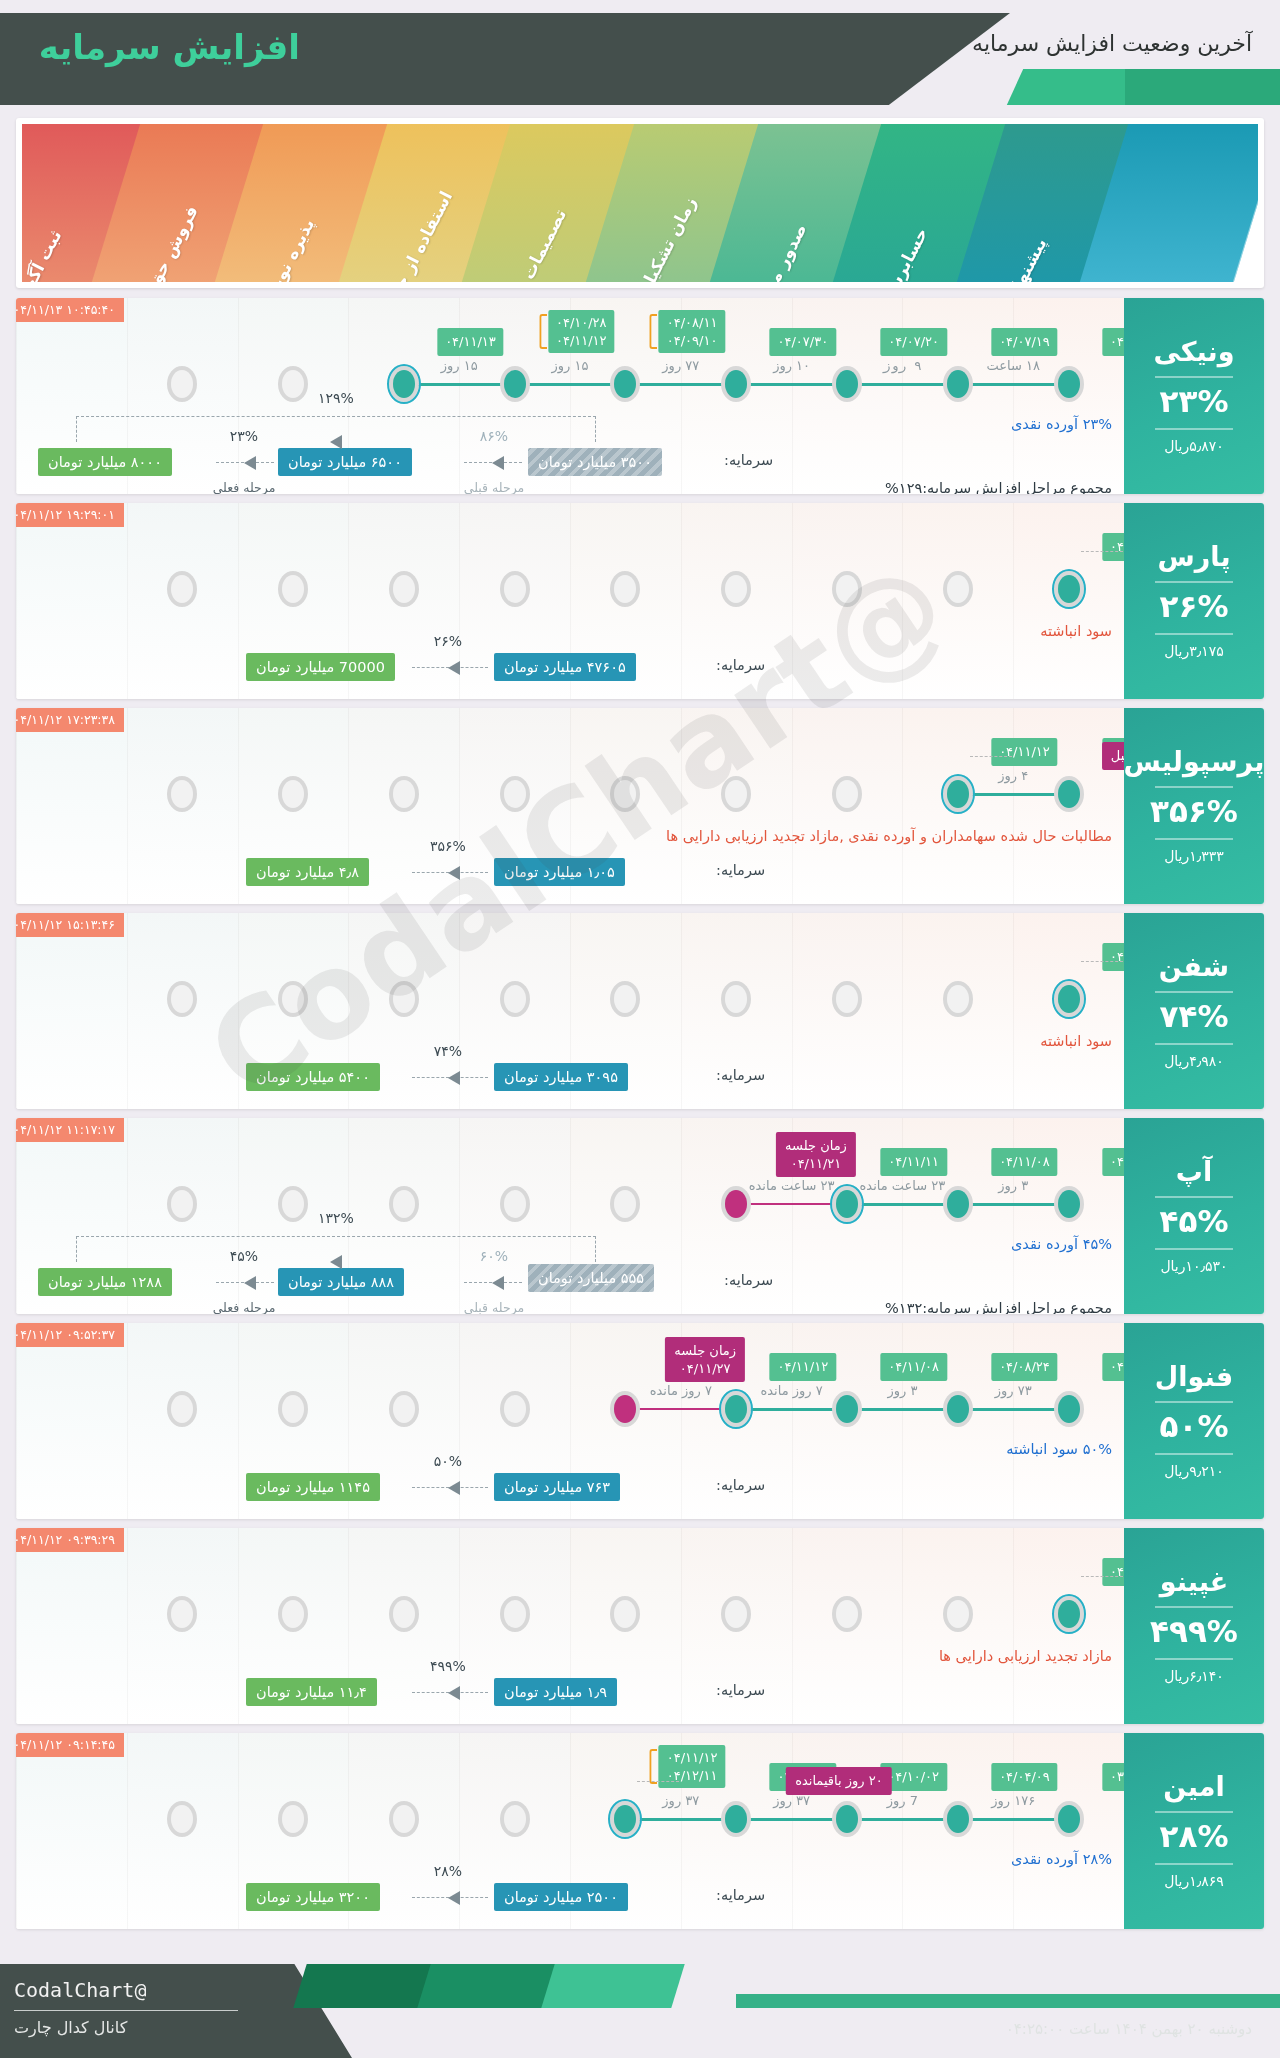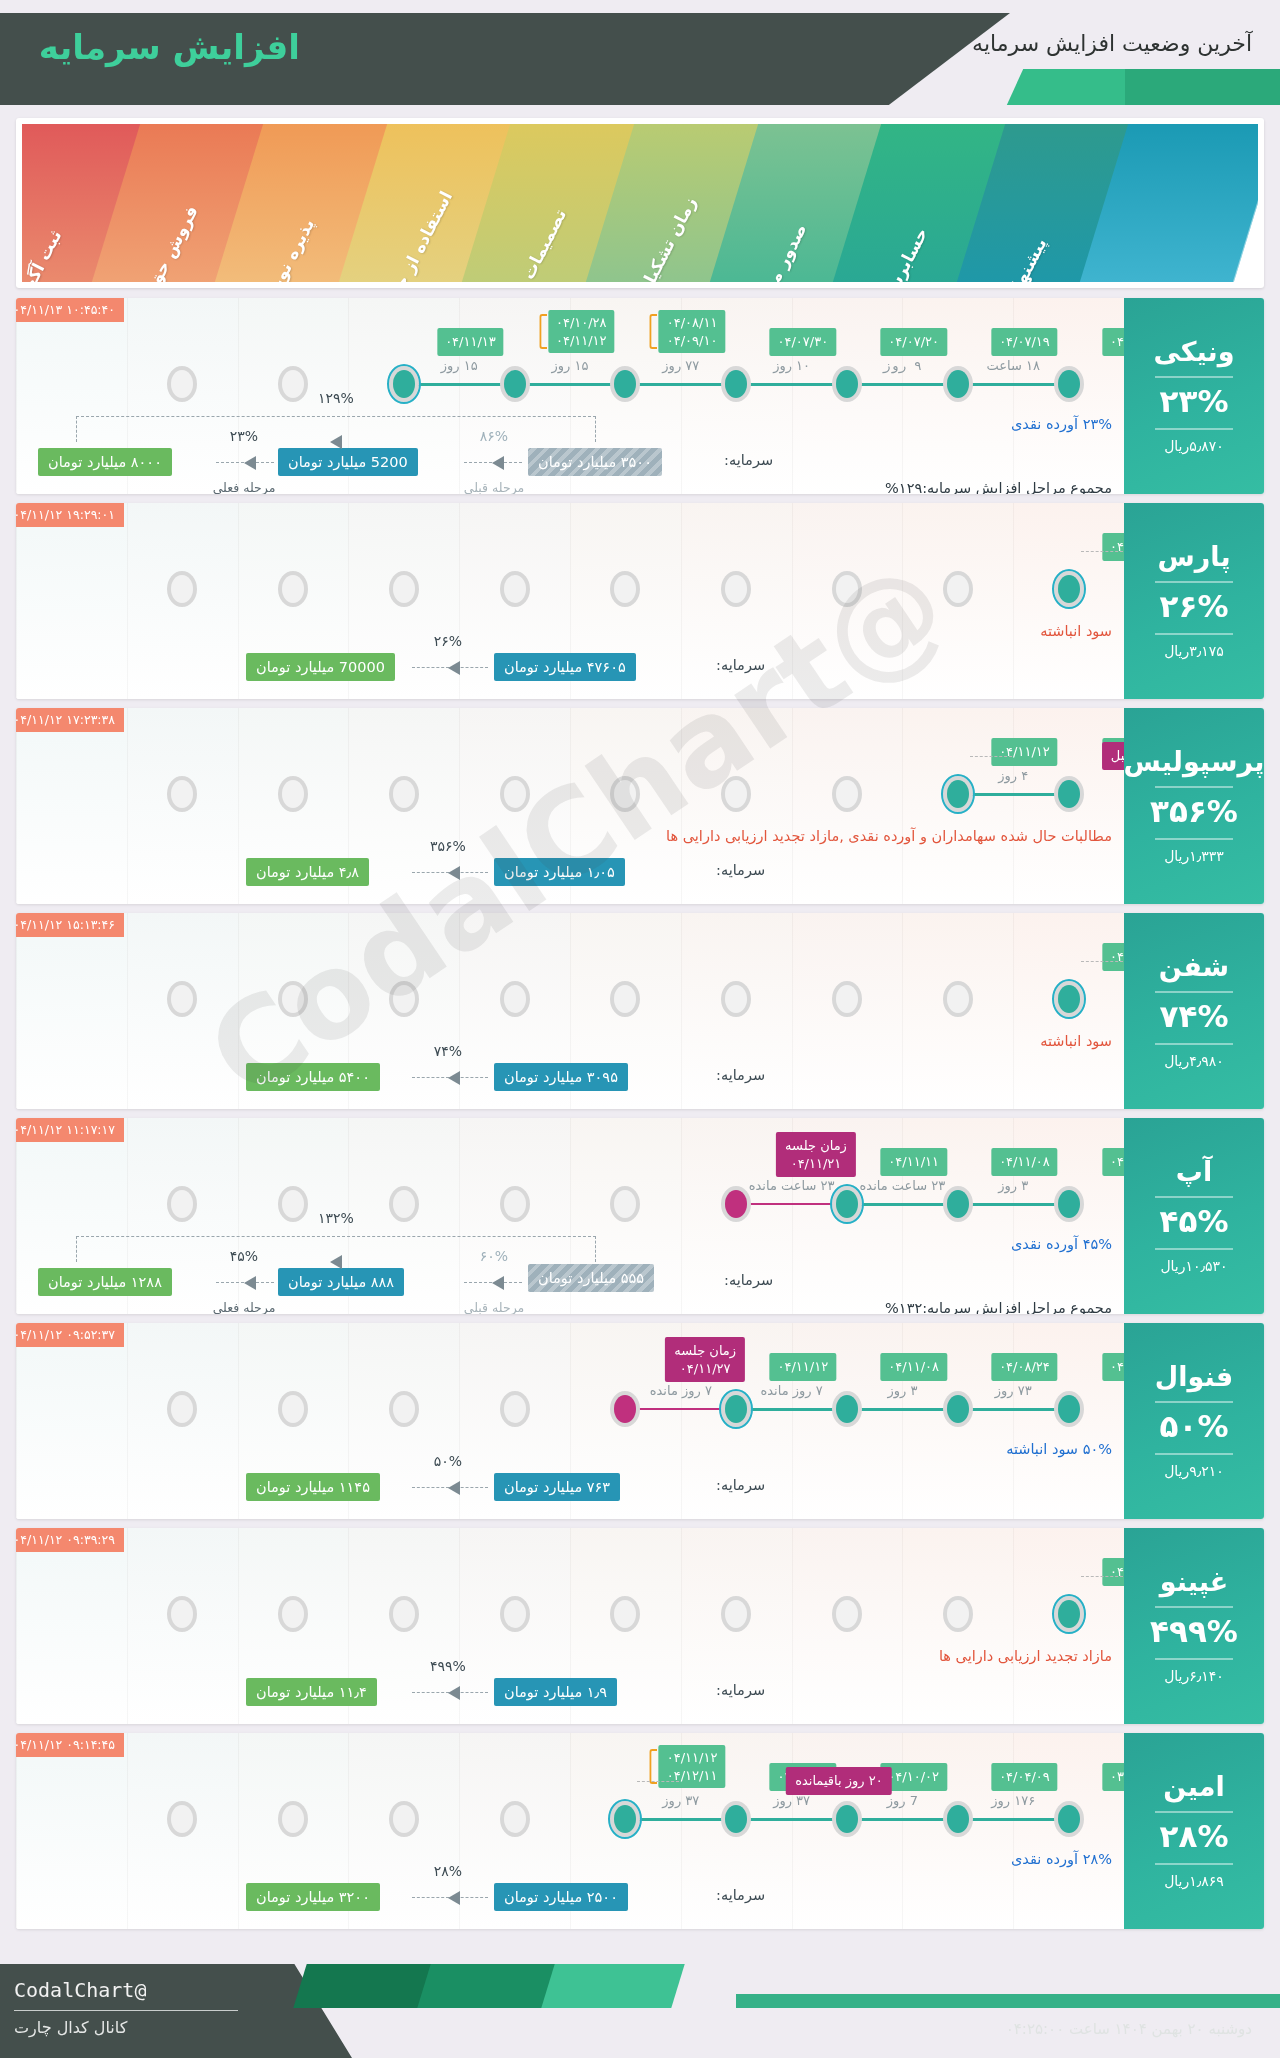--- a/index.html
+++ b/index.html
@@ -295,21 +295,21 @@
         <i></i>
       </div>
       <div class="datebox" style="left: 387.8px; top: 30px;">۰۴/۱۱/۱۳</div>
       <div class="notetxt blue" style="right: 152px; top: 118px;">۲۳% آورده نقدی</div>
       <div class="notetxt dark" style="right: 152px; top: 144px;">مجموع مراحل افزایش سرمایه:۱۲۹%</div>
       <div class="sarmaye" style="left: 708px; top: 154px;">سرمایه:</div>
       <div class="capbox gray" style="left: 512px; top: 150px; transform: translateX(0px);">۳۵۰۰ میلیارد تومان</div>
       <div class="arrowline" style="left: 448px; width: 58px; top: 164px;"></div>
       <div class="capPct muted" style="left: 478px; top: 130px; transform: translateX(-50%);">۸۶%</div>
       <div class="capSub muted" style="left: 478px; top: 182px; transform: translateX(-50%);">مرحله قبلی</div>
-      <div class="capbox teal" style="left: 262px; top: 150px; transform: translateX(0px);">5200 میلیارد تومان</div>
+      <div class="capbox teal" style="left: 262px; top: 150px; transform: translateX(0px);">۶۵۰۰ میلیارد تومان</div>
       <div class="arrowline" style="left: 200px; width: 58px; top: 164px;"></div>
       <div class="capPct" style="left: 228px; top: 130px; transform: translateX(-50%);">۲۳%</div>
       <div class="capSub" style="left: 228px; top: 182px; transform: translateX(-50%);">مرحله فعلی</div>
       <div class="capbox green" style="left: 22px; top: 150px; transform: translateX(0px);">۸۰۰۰ میلیارد تومان</div>
       <div class="bracket" style="left: 60px; width: 520px; top: 118px; height: 26px;"></div>
       <div class="capPct" style="left: 320px; top: 92px; transform: translateX(-50%);">۱۲۹%</div>
       <div class="card">
         <div class="nm">ونیکی</div>
         <hr>
         <div class="pc">۲۳%</div>

